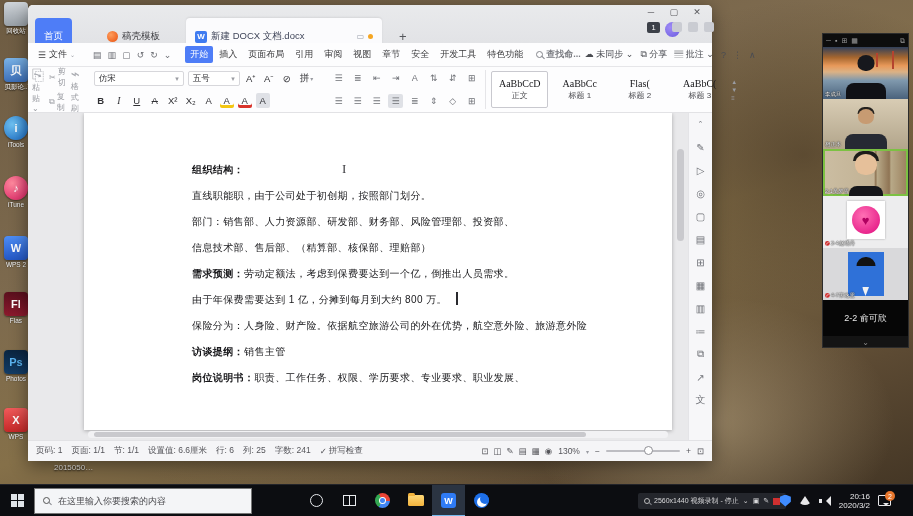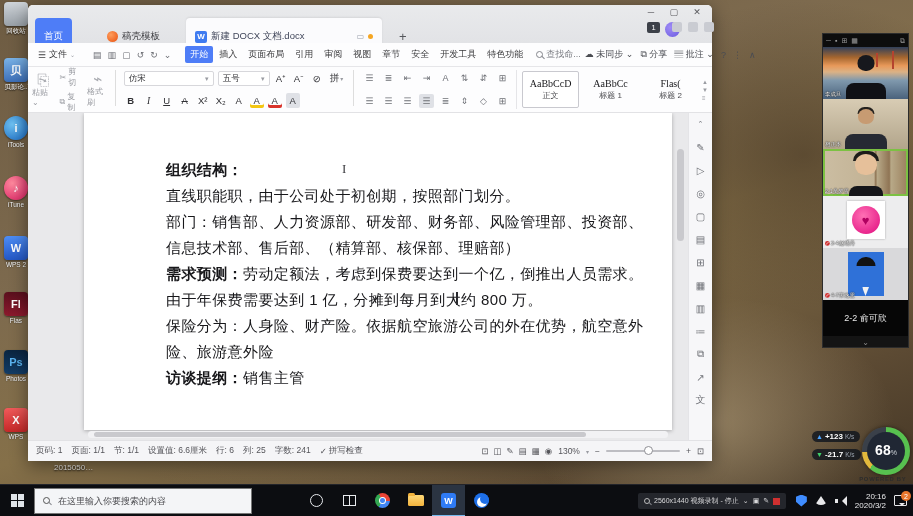--- a/index.html
+++ b/index.html
@@ -46,21 +46,21 @@
   .memico{width:10px;height:10px;background:#caccd2;border-radius:2px;}
 
   
   .wmenu{position:absolute;left:0;top:38px;right:0;height:24px;background:#fdfdfe;border-bottom:1px solid #e6e6e9;
          display:flex;align-items:center;padding:0 6px;gap:4px;white-space:nowrap;}
   .mfile{display:flex;align-items:center;gap:3px;padding:0 4px;}
   .qico{color:#6a6c72;font-size:9px;padding:0 2px;}
   .vdiv{width:1px;height:12px;background:#ddd;margin:0 2px;}
   .mtab{padding:2px 5px;border-radius:2px;color:#3a3a3c;}
   .mtab.active{background:#4e7df7;color:#fff;}
-  .msearch{display:flex;align-items:center;gap:3px;color:#7a7c82;margin-left:4px;}
+  .msearch{display:flex;align-items:center;gap:3px;color:#7a7c82;margin-left:4px;font-weight:bold;}
   .mag{width:7px;height:7px;border:1.3px solid #85878d;border-radius:50%;position:relative;display:inline-block;}
   .mag:after{content:'';position:absolute;right:-3px;bottom:-1px;width:4px;height:1.3px;background:#85878d;transform:rotate(45deg);}
   .mright{margin-left:auto;display:flex;align-items:center;gap:7px;color:#4a4c52;}
 
   
   .wtool{position:absolute;left:0;top:62px;right:0;height:46px;background:#fdfdfe;border-bottom:1px solid #e2e2e5;
          display:flex;align-items:stretch;padding:3px 4px;gap:4px;}
   .tgroup{display:flex;flex-direction:column;justify-content:space-between;padding:1px 2px;}
   .trow{display:flex;align-items:center;gap:4px;}
   .clipg{display:flex;gap:5px;align-items:center;color:#8a8c92;}
@@ -81,21 +81,21 @@
   .stylesg{display:flex;gap:3px;align-items:center;border-left:1px solid #e5e5e8;padding-left:5px;}
   .stybox{width:57px;height:37px;border:1px solid transparent;border-radius:2px;display:flex;flex-direction:column;align-items:center;justify-content:center;gap:1px;}
   .stybox.sel{border-color:#c9c9cf;background:#fff;}
   .stybox .sm{font-size:10px;color:#17171a;font-family:"Liberation Serif",serif;white-space:nowrap;}
   .stybox .lb{font-size:8px;color:#4a4a4e;}
   .styarr{display:flex;flex-direction:column;color:#9a9ca2;font-size:6px;gap:2px;}
 
   
   .wdoc{position:absolute;left:0;top:108px;right:0;height:327px;background:#e9e9eb;overflow:hidden;}
   .page{position:absolute;left:56px;top:0;width:588px;bottom:10px;background:#fff;box-shadow:0 1px 4px rgba(0,0,0,.28);}
-  .ptext{padding:44px 14px 0 82px;font-family:"Liberation Serif",serif;font-size:15px;line-height:26px;color:#17171a;letter-spacing:.4px;}
+  .ptext{padding:44px 14px 0 108px;font-family:"Liberation Serif",serif;font-size:10px;line-height:26px;color:#17171a;letter-spacing:.4px;}
   .ptext .b{font-weight:bold;}
   .caret{position:absolute;left:428px;top:179px;width:1.5px;height:13px;background:#2a2a2e;}
   .ibeam{position:absolute;left:314px;top:48px;font-family:"Liberation Serif",serif;font-size:13px;color:#3c3c40;}
   .vthumb{position:absolute;right:28px;top:36px;width:7px;height:92px;background:#c9c9cd;border-radius:4px;}
   .hscroll{position:absolute;left:60px;bottom:2px;width:580px;height:7px;background:#f2f2f4;border-radius:4px;}
   .hthumb{position:absolute;left:6px;top:1px;width:492px;height:5px;background:#c9c9cd;border-radius:3px;}
   .rail{position:absolute;right:0;top:0;bottom:0;width:24px;background:#f7f7f9;border-left:1px solid #e4e4e7;
         display:flex;flex-direction:column;align-items:center;padding:4px 0;gap:9px;color:#6e7076;}
   .rail .tg{font-size:10px;}
 
@@ -176,21 +176,21 @@
   .chrome i:after{content:'';width:4.5px;height:4.5px;border-radius:50%;background:#4285f4;display:block;margin:auto;}
   .folder{width:16px;height:11px;background:linear-gradient(#ffd878,#f3b33d);border-radius:1.5px;position:relative;}
   .folder:before{content:'';position:absolute;left:0;top:-2.5px;width:7px;height:3px;background:#f3b33d;border-radius:1.5px 1.5px 0 0;}
   .wpsw{width:15px;height:15px;border-radius:3px;background:#2f7bf5;color:#fff;font-size:9px;font-weight:bold;display:flex;align-items:center;justify-content:center;}
   .meetc{width:15px;height:15px;border-radius:50%;background:#1e6fe8;position:relative;overflow:hidden;}
   .meetc:after{content:'';position:absolute;left:3px;top:4px;width:10px;height:10px;border-radius:50%;background:#fff;}
   .meetc:before{content:'';position:absolute;left:6px;top:1px;width:10px;height:10px;border-radius:50%;background:#1e6fe8;z-index:2;}
   .recpill{position:absolute;left:638px;top:8px;height:16px;background:#24262c;border-radius:2px;display:flex;align-items:center;gap:4px;
            padding:0 6px;color:#d8d8da;font-size:7px;white-space:nowrap;}
   .recsq{width:7px;height:7px;background:#d03030;}
-  .tray{margin-left:auto;display:flex;align-items:center;gap:8px;padding-right:6px;color:#e8e8ea;}
+  .tray{margin-left:auto;display:flex;align-items:center;gap:8px;padding-right:22px;color:#e8e8ea;}
   .shield{width:11px;height:12px;background:#3f8cff;clip-path:polygon(50% 0,100% 18%,100% 60%,50% 100%,0 60%,0 18%);}
   .wifi{width:0;height:0;border-left:6px solid transparent;border-right:6px solid transparent;border-bottom:9px solid #e8e8ea;border-radius:50%;transform:rotate(0deg);}
   .spk{position:relative;width:12px;height:10px;}
   .spk:before{content:'';position:absolute;left:0;top:3px;width:3px;height:4px;background:#e8e8ea;}
   .spk:after{content:'';position:absolute;left:2px;top:0;width:0;height:0;border:5px solid transparent;border-right-color:#e8e8ea;}
   .clock{font-size:8px;line-height:9px;text-align:right;}
   .notif{position:relative;width:13px;height:11px;border:1.4px solid #e8e8ea;border-radius:1px;}
   .notif:after{content:'';position:absolute;right:1px;bottom:-4px;width:0;height:0;border:3px solid transparent;border-top-color:#e8e8ea;}
   .nbadge{position:absolute;right:-5px;top:-5px;width:10px;height:10px;border-radius:50%;background:#e8762c;color:#fff;font-size:7px;display:flex;align-items:center;justify-content:center;}
   .trayg{font-size:9px;color:#e8e8ea;}
@@ -415,20 +415,24 @@
             <span class="stybox">
               <span class="sm">AaBbCc</span>
               <span class="lb">标题 1</span>
             </span>
 
             <span class="stybox">
               <span class="sm">Flas(</span>
               <span class="lb">标题 2</span>
             </span>
 
+            <span class="stybox">
+              <span class="sm">AaBbC(</span>
+              <span class="lb">标题 3</span>
+            </span>
           </span>
         <span class="styarr">
             <span>▲</span>
             <span>▼</span>
             <span>≡</span>
           </span>
       </div>
     </div>
 
     <div class="wdoc">
@@ -445,20 +449,21 @@
 
             <div class="para"><span class="b">需求预测：</span><span>劳动定额法，考虑到保费要达到一个亿，倒推出人员需求。</span></div>
 
             <div class="para"><span class="b"></span><span>由于年保费需要达到 1 亿，分摊到每月到大约 800 万。</span></div>
 
             <div class="para"><span class="b"></span><span>保险分为：人身险、财产险。依据航空旅游公司的外在优势，航空意外险、旅游意外险</span></div>
 
 
             <div class="para"><span class="b">访谈提纲：</span><span>销售主管</span></div>
 
+            <div class="para"><span class="b">岗位说明书：</span><span>职责、工作任务、权限、学历要求、专业要求、职业发展、</span></div>
           </div>
       </div>
       <div class="caret"></div>
       <div class="ibeam">I</div>
       <div class="vthumb"></div>
       <div class="hscroll">
           <div class="hthumb"></div>
         </div>
       <div class="rail">
         <span class="tg" style="font-size:7px;">⌃</span>
@@ -583,39 +588,20 @@
 
     <div class="vt t6">
       <span>2-2 俞可欣</span>
     </div>
 
     <div class="mfoot">
         <span>⌄</span>
       </div>
   </div>
 
-  <div class="netw">
-    <div class="npill" style="top:4px;">
-        <span class="up-ar">▲</span>
-        <b>+123</b>
-        <span class="u">K/s</span>
-      </div>
-    <div class="npill" style="top:22px;">
-        <span class="dn-ar">▼</span>
-        <b>-21.7</b>
-        <span class="u">K/s</span>
-      </div>
-    <div class="gauge">
-        <div class="inner">
-          <span class="v">68</span>
-          <span class="p">%</span>
-        </div>
-      </div>
-    <div class="pwb">POWERED BY</div>
-  </div>
 
   <div class="task">
     <div class="tstart">
         <span class="winlogo">
           <span></span>
           <span></span>
           <span></span>
           <span></span>
         </span>
       </div>

